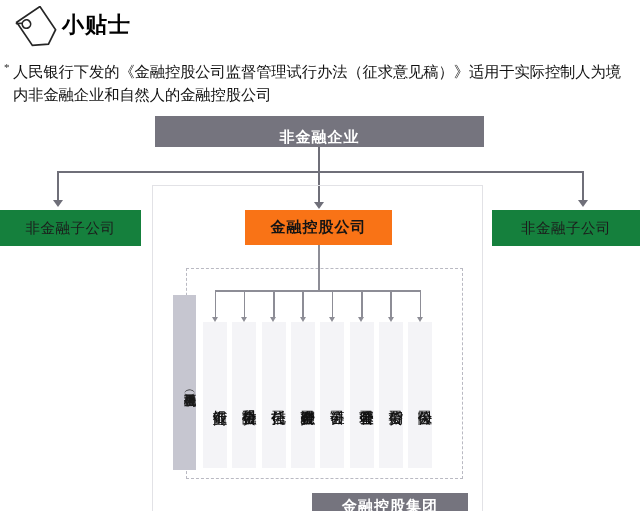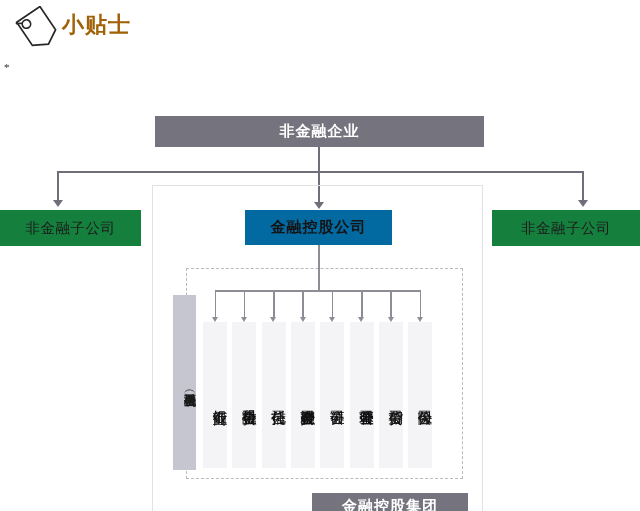--- a/index.html
+++ b/index.html
@@ -7,36 +7,36 @@
     width:640px;height:511px;background:#ffffff;overflow:hidden;
     font-family:"Liberation Serif","DejaVu Serif",serif;
     position:relative;
   }
   #stage{position:absolute;left:0;top:0;width:640px;height:511px;}
 
   
   .tag-icon{position:absolute;left:8px;top:6px;width:58px;height:46px;}
   .tips-title{
     position:absolute;left:62px;top:10px;
-    font-size:22px;font-weight:bold;color:#a16207;
+    font-size:22px;font-weight:bold;color:#000000;
     letter-spacing:1px;white-space:nowrap;
     font-family:"Liberation Serif","DejaVu Serif",serif;
   }
   .note-star{position:absolute;left:4px;top:62px;font-size:11px;color:#2a2a2a;line-height:1;}
   .note-body{
     position:absolute;left:13px;top:60px;width:622px;
     font-size:15.3px;line-height:23px;color:#111111;
     letter-spacing:-0.1px;
   }
 
   
   .box{position:absolute;box-sizing:border-box;display:flex;align-items:center;justify-content:center;}
   .box-dark{background:#75747e;color:#ffffff;font-weight:bold;font-size:15px;letter-spacing:1px;}
   .box-midgray{background:#15803d;color:#1c1c1c;font-size:14.5px;letter-spacing:0.5px;}
-  .box-yellow{background:#0369a1;color:#141414;font-weight:bold;font-size:15px;letter-spacing:1px;}
+  .box-yellow{background:#f97316;color:#141414;font-weight:bold;font-size:15px;letter-spacing:1px;}
 
   
   .container-outline{
     position:absolute;left:152px;top:185px;width:331px;height:326px;
     border:1px solid #e2e2e6;border-bottom:none;box-sizing:border-box;background:transparent;
   }
   
   .dashed-region{
     position:absolute;left:186px;top:268px;width:277px;height:211px;
     border:1.4px dashed #b9b9c2;box-sizing:border-box;background:transparent;
@@ -80,22 +80,23 @@
 
   <svg class="tag-icon" viewBox="0 0 58 46">
     <g transform="rotate(-34 29 23)">
       <path d="M16 6 L44 6 L44 34 L30 42 L16 34 Z" fill="none" stroke="#262626" stroke-width="1.7"></path>
       <circle cx="23" cy="13" r="4.2" fill="none" stroke="#262626" stroke-width="1.7"></circle>
       <path d="M20 10 L15 7" fill="none" stroke="#262626" stroke-width="1.7" stroke-linecap="round"></path>
     </g>
   </svg>
   <div class="tips-title">小贴士</div>
   <div class="note-star">*</div>
+  <div class="note-body">人民银行下发的《金融控股公司监督管理试行办法（征求意见稿）》适用于实际控制人为境内非金融企业和自然人的金融控股公司</div>
 
-  <div class="box box-dark" style="left:155px;top:116px;width:329px;height:31px;">
+  <div class="box box-dark" style="left:155px;top:116px;width:329px;height:31px;align-items:flex-end;">
     <span>非金融企业</span>
   </div>
 
   <div class="ln" style="left:318px;top:147px;width:2.4px;height:25px;"></div>
 
   <div class="ln" style="left:57px;top:170.5px;width:527px;height:2.4px;"></div>
 
   <div class="ln" style="left:57px;top:170.5px;width:2.4px;height:31px;"></div>
   <div class="arrow" style="left:53px;top:200px;"></div>
 

